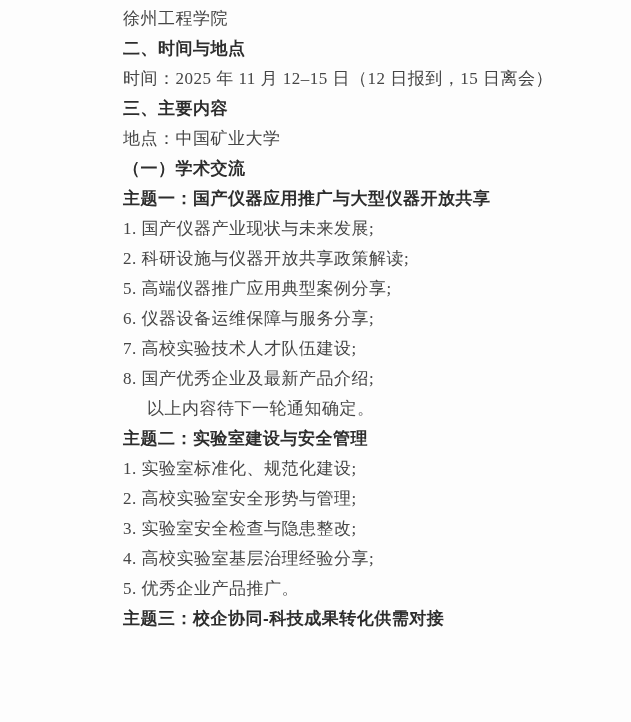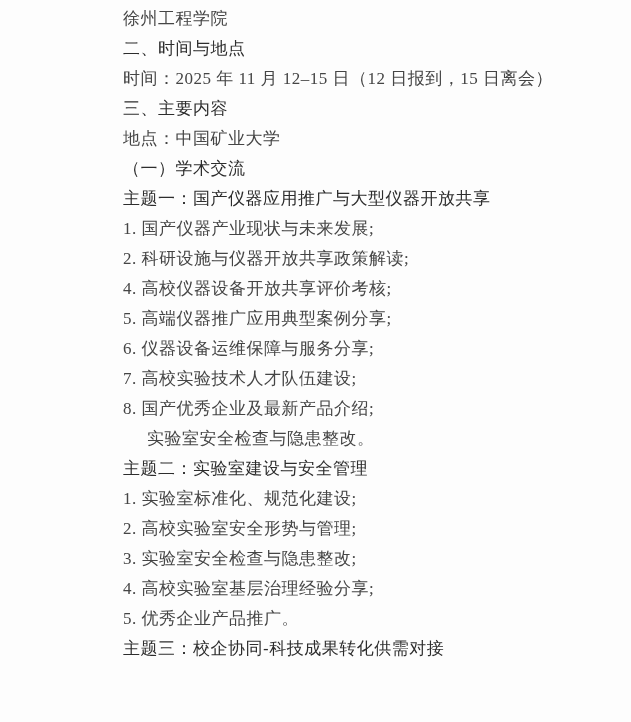--- a/index.html
+++ b/index.html
@@ -28,46 +28,45 @@
   }
   .body-line {
     font-family: "Liberation Serif", "DejaVu Serif", serif;
     color: #454545;
     font-weight: 400;
     letter-spacing: 0.5px;
   }
   .heading-line {
     font-family: "Liberation Sans", "DejaVu Sans", sans-serif;
     color: #2d2d2d;
-    font-weight: 400;
+    font-weight: 700;
     letter-spacing: 0.5px;
   }
   .indent-1 {
     padding-left: 24px;
   }
 </style>
 </head>
 <body>
 
 <div class="page">
   <div class="line body-line">徐州工程学院</div>
   <div class="line heading-line">二、时间与地点</div>
   <div class="line body-line">时间：2025 年 11 月 12–15 日（12 日报到，15 日离会）</div>
   <div class="line heading-line">三、主要内容</div>
   <div class="line body-line">地点：中国矿业大学</div>
   <div class="line heading-line">（一）学术交流</div>
   <div class="line heading-line">主题一：国产仪器应用推广与大型仪器开放共享</div>
   <div class="line body-line">1. 国产仪器产业现状与未来发展;</div>
   <div class="line body-line">2. 科研设施与仪器开放共享政策解读;</div>
-  <div class="line body-line">4. 高校仪器设备开放共享评价考核;</div>
   <div class="line body-line">5. 高端仪器推广应用典型案例分享;</div>
   <div class="line body-line">6. 仪器设备运维保障与服务分享;</div>
   <div class="line body-line">7. 高校实验技术人才队伍建设;</div>
   <div class="line body-line">8. 国产优秀企业及最新产品介绍;</div>
-  <div class="line body-line indent-1">实验室安全检查与隐患整改。</div>
+  <div class="line body-line indent-1">以上内容待下一轮通知确定。</div>
   <div class="line heading-line">主题二：实验室建设与安全管理</div>
   <div class="line body-line">1. 实验室标准化、规范化建设;</div>
   <div class="line body-line">2. 高校实验室安全形势与管理;</div>
   <div class="line body-line">3. 实验室安全检查与隐患整改;</div>
   <div class="line body-line">4. 高校实验室基层治理经验分享;</div>
   <div class="line body-line">5. 优秀企业产品推广。</div>
   <div class="line heading-line">主题三：校企协同-科技成果转化供需对接</div>
 </div>
 
 </body></html>

